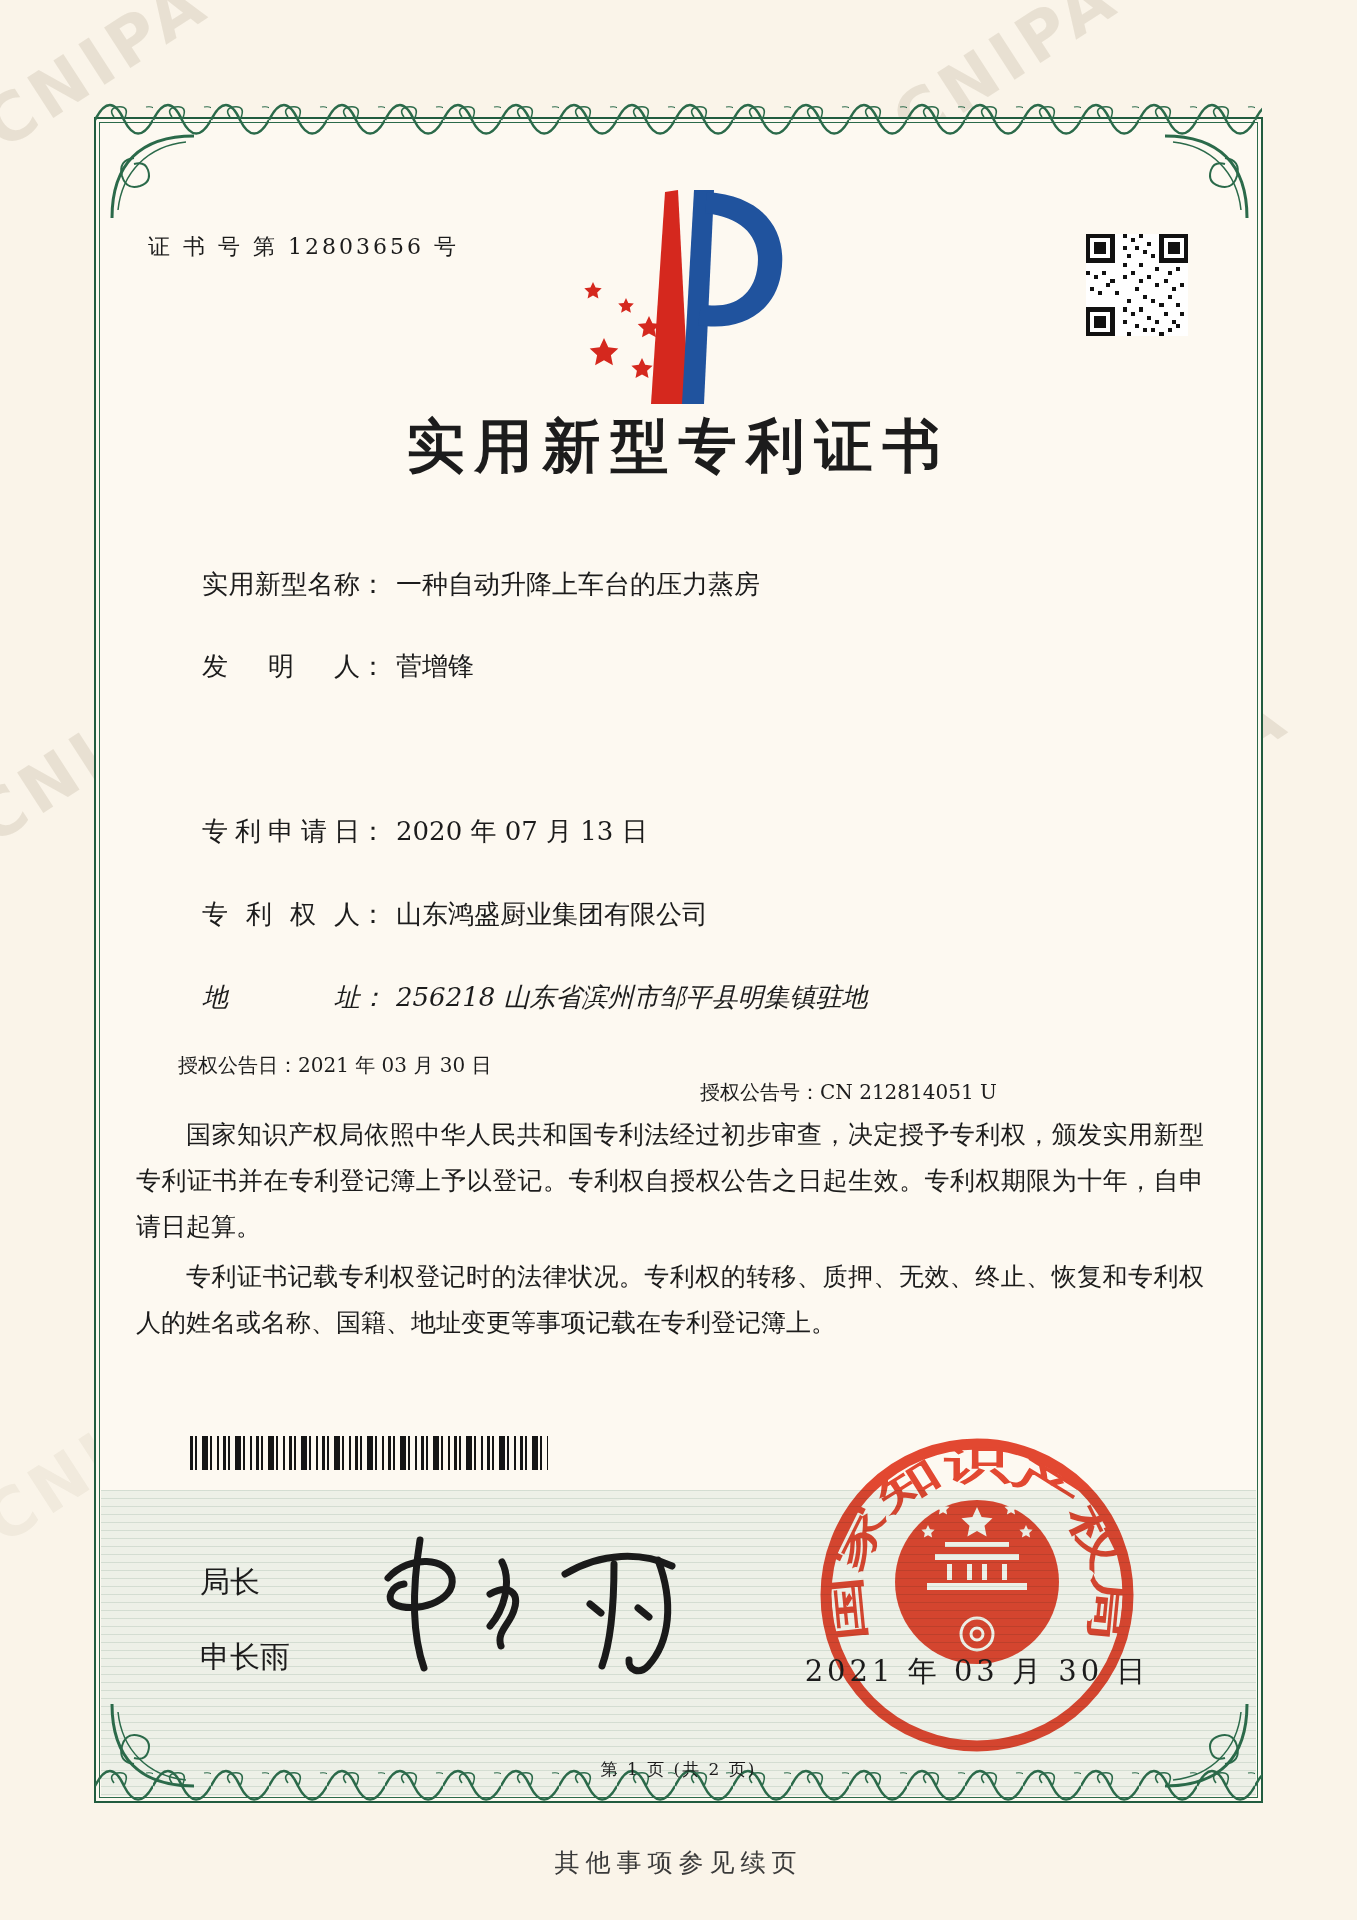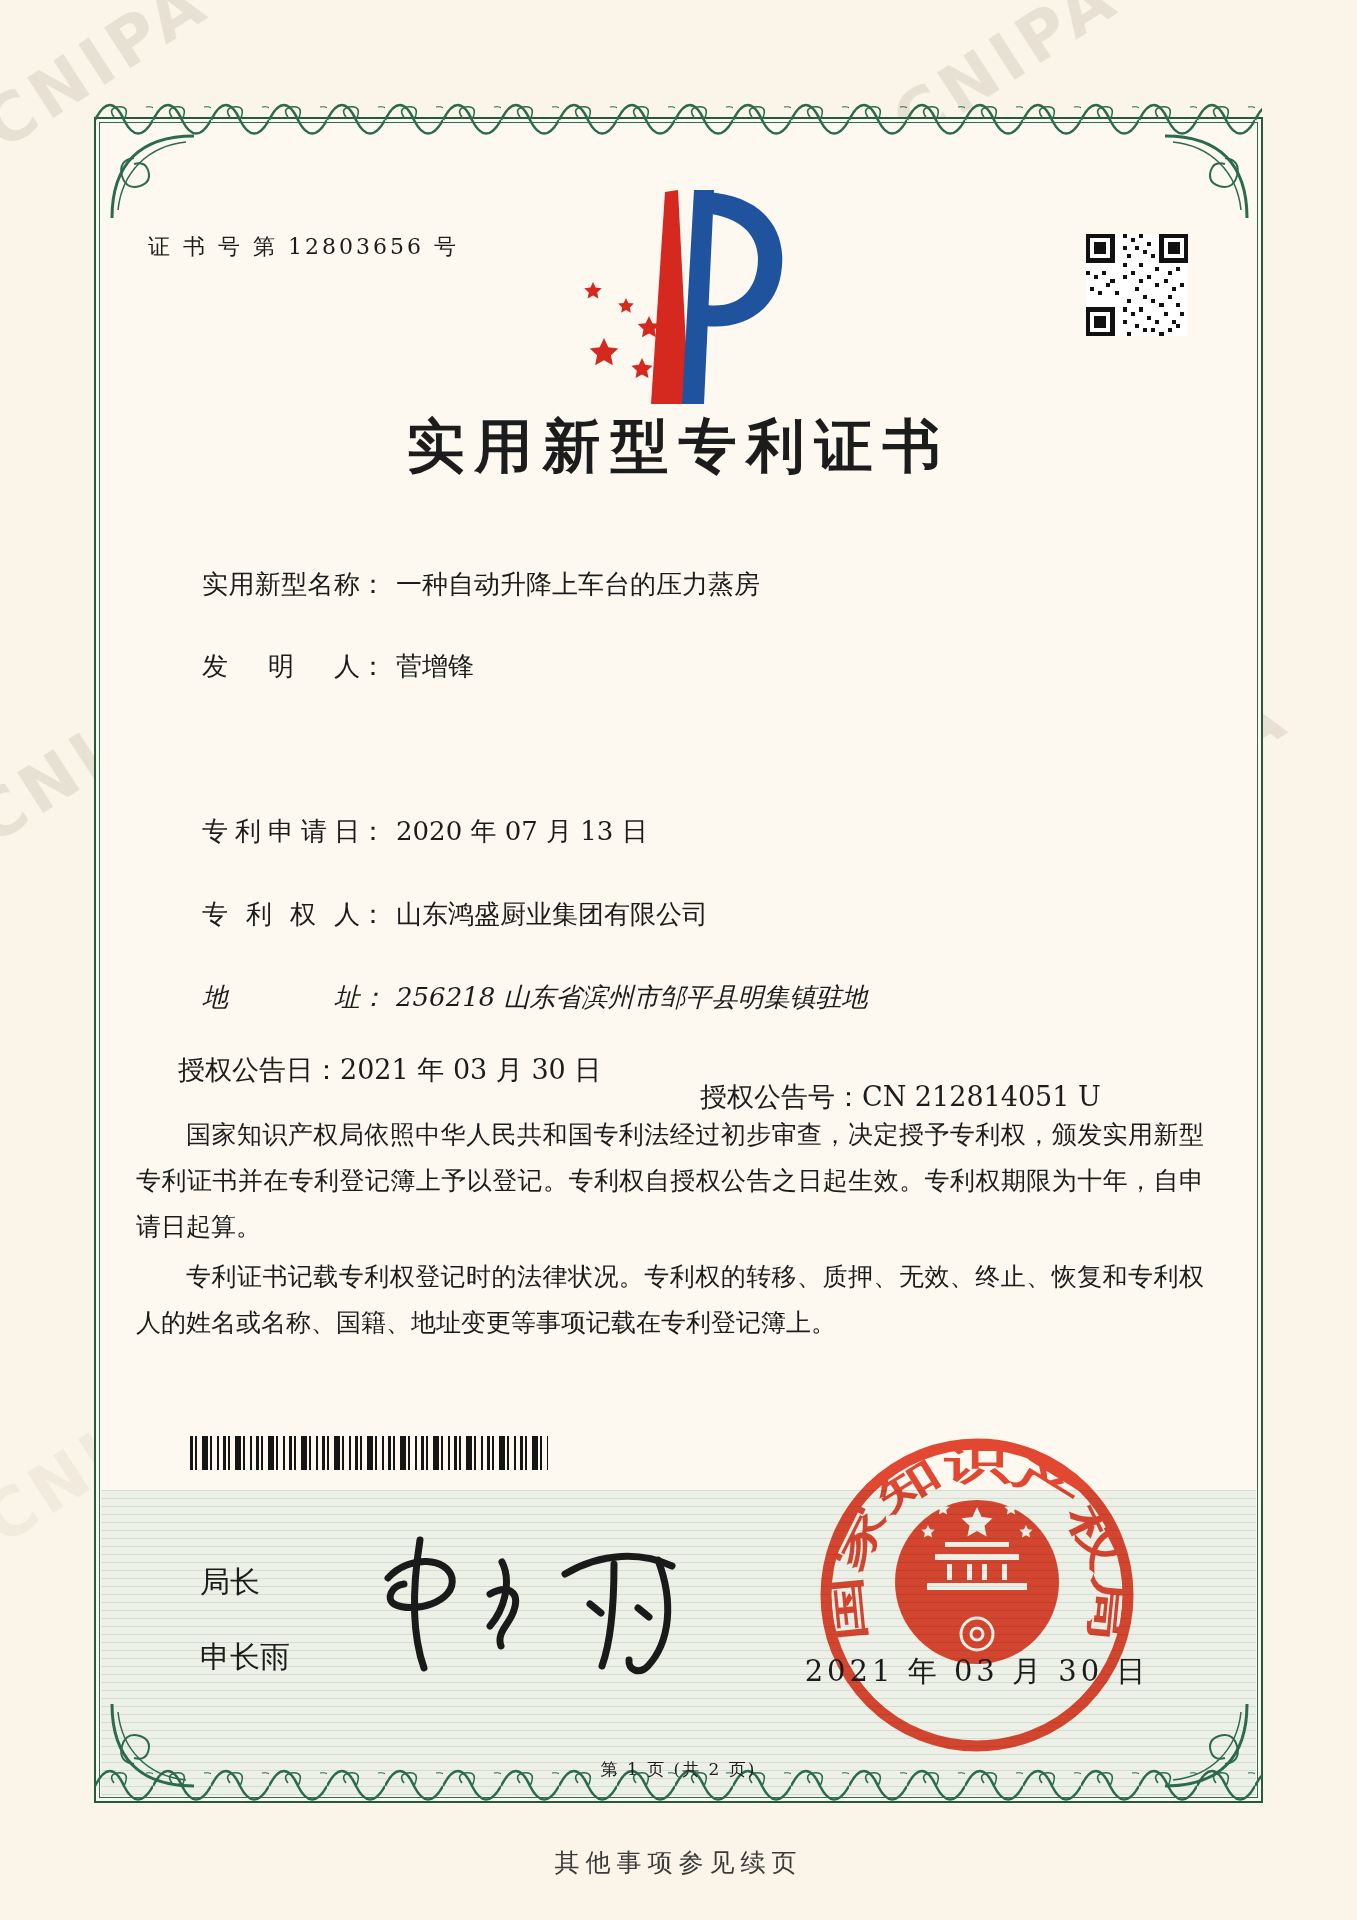--- a/index.html
+++ b/index.html
@@ -39,21 +39,21 @@
   .logo { position:absolute; left:552px; top:186px; }
   .qr { position:absolute; left:1086px; top:234px; width:102px; height:102px; }
   .title {
     position:absolute; left:0; top:408px; width:100%; text-align:center;
     font-size:58px; font-weight:bold; letter-spacing:10px;
   }
   
   .row { position:absolute; left:178px; width:1020px; font-size:26px; white-space:nowrap;margin-left:24px; }
   .row .lbl { display:inline-block; width:158px; text-align:justify; text-align-last:justify; vertical-align:bottom; }
   .row .colon { display:inline-block; margin-right:10px; }
-  .grant { position:absolute; left:178px; top:1052px; width:1040px; font-size:27px; white-space:nowrap; }
+  .grant { position:absolute; left:178px; top:1052px; width:1040px; font-size:20px; white-space:nowrap; }
   .grant .second { position:absolute; left:522px; top:0;margin-top:27px; }
   
   .body-text { position:absolute; left:136px; top:1112px; width:1068px; font-size:25px; line-height:46px; text-align:justify; }
   .body-text p { text-indent:2em; margin-bottom:4px; }
   
   .barcode {
     position:absolute; left:190px; top:1436px; width:358px; height:34px;
     background:repeating-linear-gradient(90deg,#151515 0 3px,#fdf9f1 3px 5px,#151515 5px 7px,#fdf9f1 7px 12px,#151515 12px 18px,#fdf9f1 18px 20px,#151515 20px 22px,#fdf9f1 22px 27px,#151515 27px 29px,#fdf9f1 29px 33px);
   }
   

